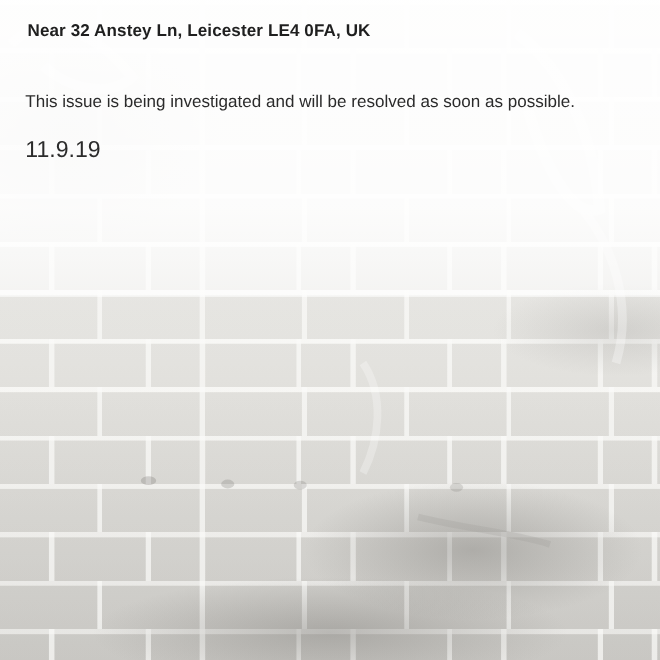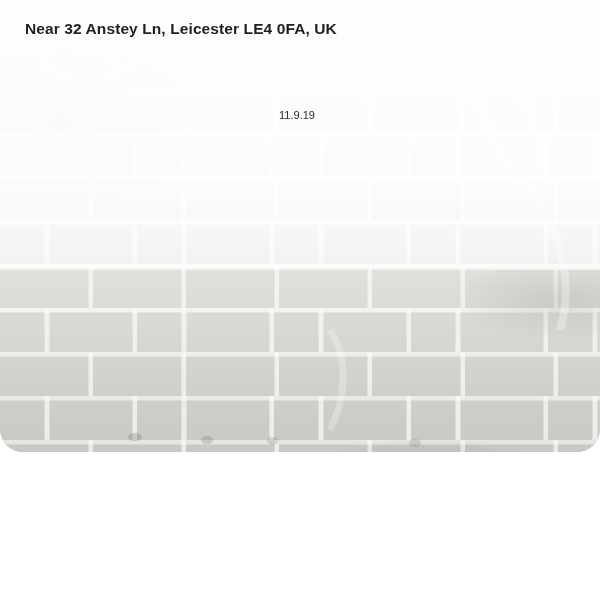--- a/index.html
+++ b/index.html
@@ -9,24 +9,23 @@
   body {
     width: 600px;
     height: 600px;
     font-family: "Liberation Sans", sans-serif;
     background: #ffffff;
   }
 
   #report-card {
     position: relative;
     width: 600px;
-    height: 452px;
+    height: 600px;
     overflow: hidden;
     background: #e5e5e5;
-    border-radius: 23px;
   }
 
   
   .photo-bg {
     position: absolute;
     inset: 0;
     background:
       
       linear-gradient(to bottom,
         rgba(255,255,255,0.55) 0%,
@@ -127,24 +126,23 @@
     line-height: 22px;
     color: #2b2b2b;
   }
   .body-block p {
     margin: 0;
     max-width: 548px;
   }
   .para-gap { height: 22px; }
   .date-line {
     margin: 0;
-    font-size: 11px;
+    font-size: 21px;
     line-height: 22px;
     color: #2b2b2b;
-    text-align: center;
   }
 </style>
 </head>
 <body>
 
 <div id="report-card">
 
   <div class="photo-bg">
     <div class="bricks-a"></div>
     <div class="bricks-b"></div>
@@ -163,18 +161,19 @@
       </svg>
     </div>
   </div>
 
   <div class="wash"></div>
 
   <div class="content">
     <div class="location-heading">Near 32 Anstey Ln, Leicester LE4 0FA, UK</div>
 
     <div class="body-block">
+      <p>This issue is being investigated and will be resolved as soon as possible.</p>
       <div class="para-gap"></div>
       <p class="date-line">11.9.19</p>
     </div>
   </div>
 
 </div>
 
 </body></html>

